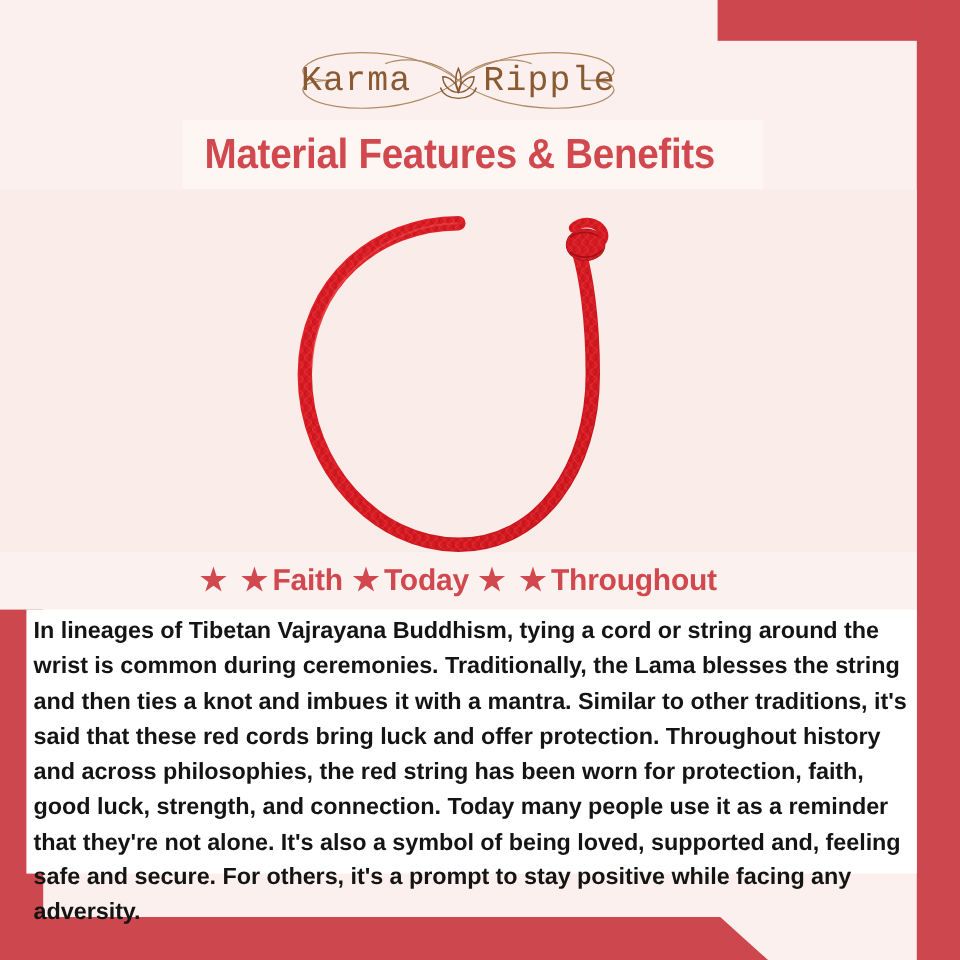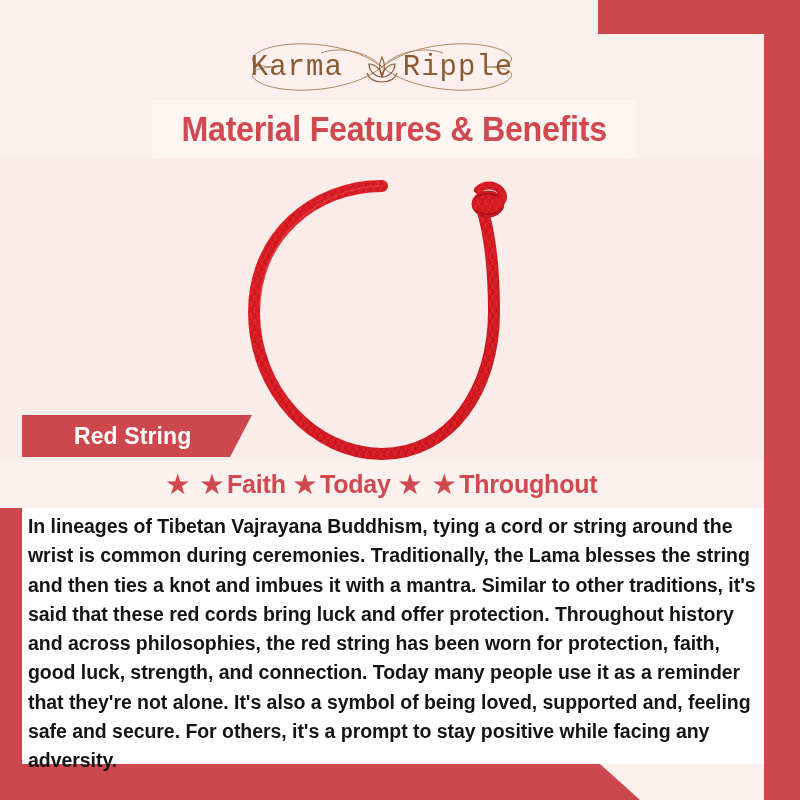--- a/index.html
+++ b/index.html
@@ -56,21 +56,21 @@
     letter-spacing:1px;
     display:flex; align-items:center; gap:60px;
     z-index:2;
   }
 
   
   .title-banner {
     position:absolute;
     top:100px; left:152px; width:484px; height:58px;
     background:#fdf6f3;
-    display:flex; align-items:center; justify-content:center;
+    display:flex; align-items:center; justify-content:flex-start;
   }
   .title-text {
     font-family:"Liberation Sans", sans-serif;
     font-weight:bold;
     font-size:35px;
     color:#d1484f;
     letter-spacing:-0.3px;
     transform:scaleX(0.92);
     white-space:nowrap;
   }
@@ -125,21 +125,21 @@
     font-size:25px;
     letter-spacing:-0.2px;
     padding:0 4px;
   }
   .feature .star { font-size:25px; line-height:1; margin-right:4px; }
 
   
   .body-card {
     position:absolute;
     top:508px; left:22px;
-    width:742px; height:256px;
+    width:742px; height:220px;
     background:#ffffff;
     padding:4px 0 0 0;
   }
   .body-text {
     font-size:19.5px;
     font-weight:bold;
     line-height:29.3px;
     color:#141414;
     padding:0 6px 0 6px;
     letter-spacing:-0.05px;
@@ -214,23 +214,20 @@
       <ellipse cx="256" cy="32" rx="16" ry="13" fill="url(#braid)" opacity="0.7"></ellipse>
       <path d="M243 26 C 250 20, 264 20, 270 28" stroke="#a60f16" stroke-width="1.4" fill="none"></path>
       <path d="M243 38 C 250 44, 264 44, 270 36" stroke="#a60f16" stroke-width="1.4" fill="none"></path>
       <path d="M246 18 C 252 12, 262 12, 268 18 C 272 22, 272 28, 268 30" stroke="#d81a22" stroke-width="8" fill="none" stroke-linecap="round"></path>
       <path d="M246 18 C 252 12, 262 12, 268 18 C 272 22, 272 28, 268 30" stroke="url(#braid)" stroke-width="6.5" fill="none" stroke-linecap="round" opacity="0.8"></path>
 
       <path d="M150 14 C 92 14, 30 62, 28 134" fill="none" stroke="#ff6b6b" stroke-width="1.6" opacity="0.35"></path>
     </svg>
   </div>
 
-  <div class="label-banner">
-    <span class="label-text">Red String</span>
-  </div>
 
   <div class="features-strip">
     <div class="features">
       <span class="feature">
         <span class="star">★</span>
       </span>
       <span class="feature">
         <span class="star">★</span>
         <span>Faith</span>
       </span>

